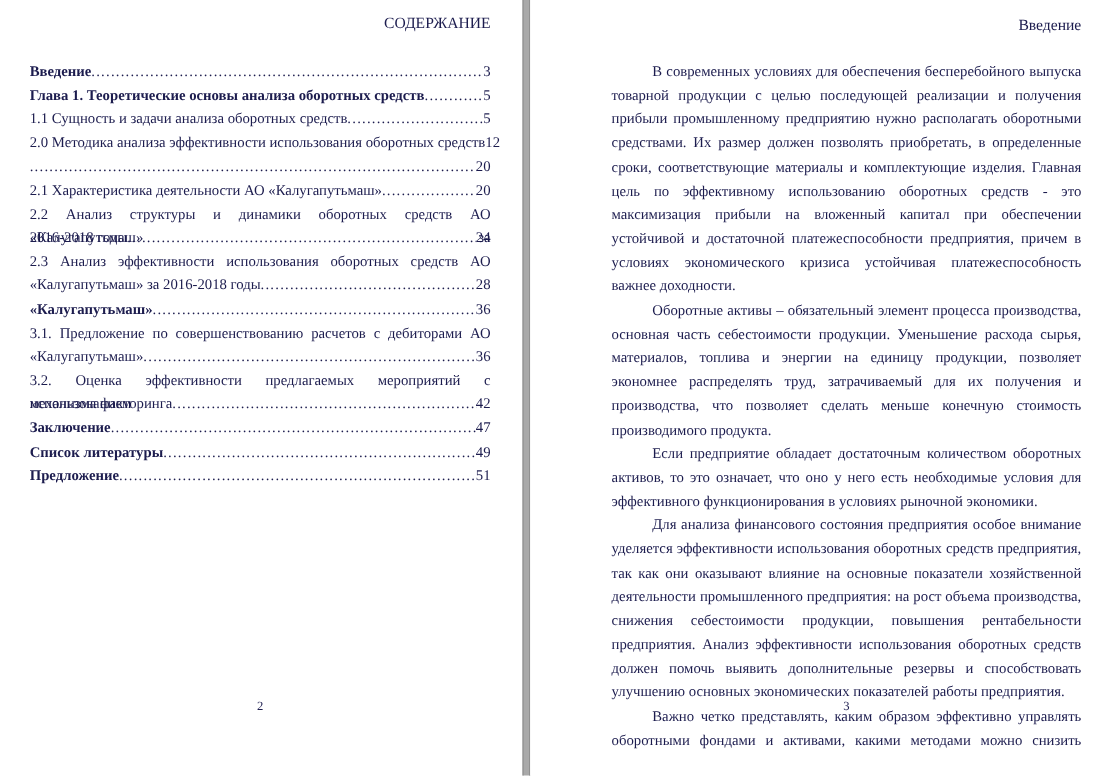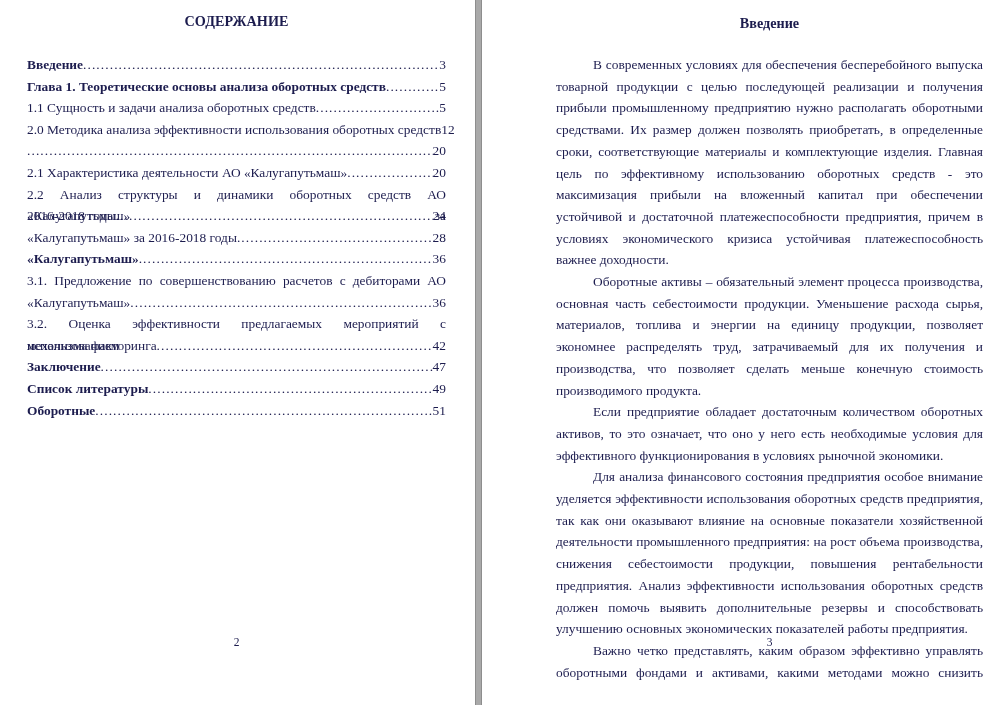--- a/index.html
+++ b/index.html
@@ -10,21 +10,21 @@
   }
   .spread { position:relative; width:1000px; height:705px; }
   .page { position:absolute; top:0; height:705px; box-sizing:border-box; background:#fff; }
   .page-left  { left:0;   width:475px; padding:0 29px 0 27px; }
   .page-right { left:482px; width:518px; padding:0 17px 0 74px; }
   .divider {
     position:absolute; left:475px; top:0; width:7px; height:705px;
     background:#a9a9a9; border-left:1px solid #8d8d8d; border-right:1px solid #8d8d8d;
     box-sizing:border-box;
   }
-  .doc-title { font-weight:bold; text-align:center; font-size:14.2px; line-height:17px; }
+  .doc-title { font-weight:normal; text-align:right; font-size:14.2px; line-height:17px; }
   .page-left  .doc-title { margin-top:13px; }
   .page-right .doc-title { margin-top:15px; }
 
   .toc { margin-top:24px; font-size:13.4px; }
   .toc-line { display:flex; align-items:baseline; height:21.6px; line-height:21.6px; }
   .toc-line.fill { display:block; text-align:justify; text-align-last:justify; }
   .bold { font-weight:bold; }
   .toc-label { white-space:nowrap; }
   .toc-line.fill .toc-label { white-space:normal; }
   .toc-leader { flex:1 1 auto; min-width:0; overflow:hidden; white-space:nowrap; letter-spacing:1.1px; }
@@ -74,20 +74,21 @@
           <span class="toc-label">2.1 Характеристика деятельности АО «Калугапутьмаш»</span>
           <span class="toc-leader">..........................................................................................................................................................</span>
           <span class="toc-page">20</span>
         </div>
         <div class="toc-line fill"><span class="toc-label">2.2 Анализ структуры и динамики оборотных средств АО «Калугапутьмаш» за</span></div>
         <div class="toc-line">
           <span class="toc-label">2016-2018 годы</span>
           <span class="toc-leader">..........................................................................................................................................................</span>
           <span class="toc-page">24</span>
         </div>
+        <div class="toc-line fill"><span class="toc-label">2.3 Анализ эффективности использования оборотных средств АО</span></div>
         <div class="toc-line">
           <span class="toc-label">«Калугапутьмаш» за 2016-2018 годы</span>
           <span class="toc-leader">..........................................................................................................................................................</span>
           <span class="toc-page">28</span>
         </div>
         <div class="toc-line">
           <span class="toc-label bold">«Калугапутьмаш»</span>
           <span class="toc-leader">..........................................................................................................................................................</span>
           <span class="toc-page">36</span>
         </div>
@@ -107,21 +108,21 @@
           <span class="toc-label bold">Заключение</span>
           <span class="toc-leader">..........................................................................................................................................................</span>
           <span class="toc-page">47</span>
         </div>
         <div class="toc-line">
           <span class="toc-label bold">Список литературы</span>
           <span class="toc-leader">..........................................................................................................................................................</span>
           <span class="toc-page">49</span>
         </div>
         <div class="toc-line">
-          <span class="toc-label bold">Оборотные</span>
+          <span class="toc-label bold">Предложение</span>
           <span class="toc-leader">..........................................................................................................................................................</span>
           <span class="toc-page">51</span>
         </div>
       </div>
     <div class="footer footer-left">2</div>
   </div>
 
   <div class="divider"></div>
 
   <div class="page page-right">

